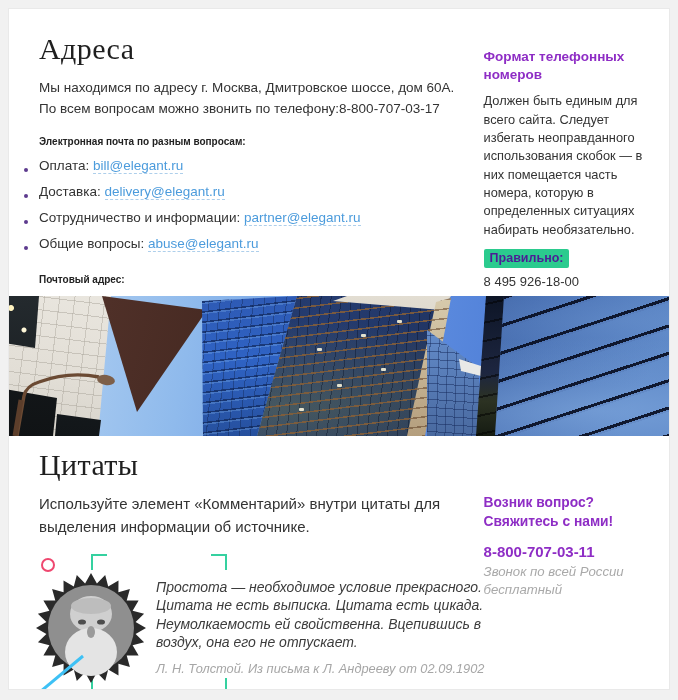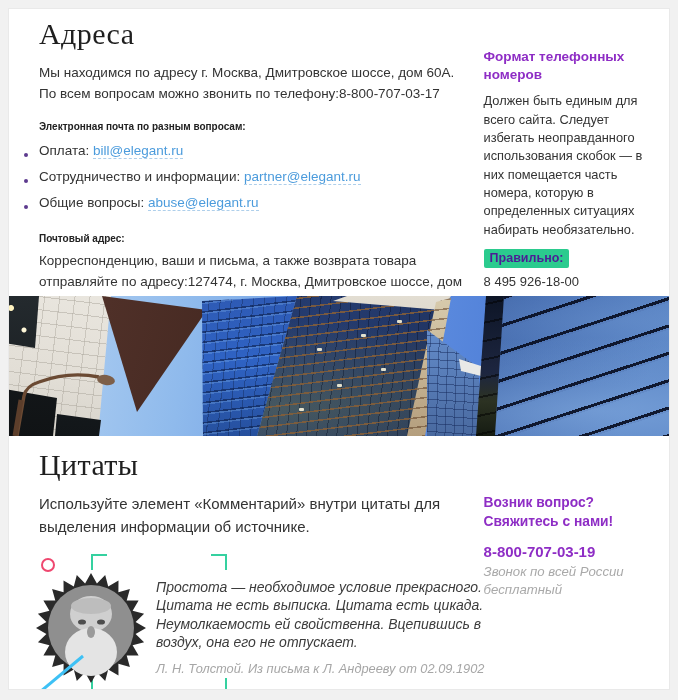--- a/index.html
+++ b/index.html
@@ -17,21 +17,21 @@
   }
   .cols { display:flex; padding:0 14px 0 30px; }
   .main-col { width:432px; }
   .side-col { width:172px; margin-left:14px; }
 
   h1.serif {
     font-family:"Liberation Serif","DejaVu Serif",serif;
     font-size:30px; font-weight:400; color:#1f1f1f; letter-spacing:.4px;
   }
   .top-cols { height:287px; overflow:hidden; }
-  .top-cols h1 { margin:8px 0 11px; }
+  .top-cols h1 { margin:23px 0 11px; }
   .intro { font-size:13.5px; line-height:1.56; color:#333; width:428px; }
   .subhead { font-size:10px; font-weight:700; color:#222; margin:17px 0 6px; }
   ul.emails { list-style:none; margin:2px 0 0 0; }
   ul.emails li { position:relative; font-size:13.5px; padding:5px 0 6px; }
   ul.emails li::before {
     content:""; position:absolute; left:-15px; top:15px;
     width:4px; height:4px; border-radius:50%; background:#5d3a8e;
   }
   a.mail-link { color:var(--link-blue,#4b9bdc); text-decoration:none;
     border-bottom:1px dashed #aecfeb; cursor:pointer; }
@@ -132,20 +132,24 @@
   <div class="cols top-cols">
     <div class="main-col">
       <h1 class="serif">Адреса</h1>
       <p class="intro">Мы находимся по адресу г. Москва, Дмитровское шоссе, дом 60А. По всем вопросам можно звонить по телефону:8-800-707-03-17</p>
 
       <div class="subhead">Электронная почта по разным вопросам:</div>
       <ul class="emails">
         <li>
           <span>Оплата:</span>
           <a class="mail-link">bill@elegant.ru</a>
+        </li>
+        <li>
+          <span>Доставка:</span>
+          <a class="mail-link">delivery@elegant.ru</a>
         </li>
         <li>
           <span>Сотрудничество и информации:</span>
           <a class="mail-link">partner@elegant.ru</a>
         </li>
         <li>
           <span>Общие вопросы:</span>
           <a class="mail-link">abuse@elegant.ru</a>
         </li>
       </ul>
@@ -226,17 +230,17 @@
 
         <div class="q-text">
           <div>Простота — необходимое условие прекрасного. Цитата не есть выписка. Цитата есть цикада. Неумолкаемость ей свойственна. Вцепившись в воздух, она его не отпускает.</div>
           <div class="q-src">Л. Н. Толстой. Из письма к Л. Андрееву от 02.09.1902</div>
         </div>
       </div>
     </div>
 
     <aside class="side-col">
       <div class="contact-title">Возник вопрос? Свяжитесь с нами!</div>
-      <div class="contact-phone">8-800-707-03-19</div>
+      <div class="contact-phone">8-800-707-03-11</div>
       <div class="contact-note">Звонок по всей России бесплатный</div>
     </aside>
   </div>
 </div>
 
 </body></html>

